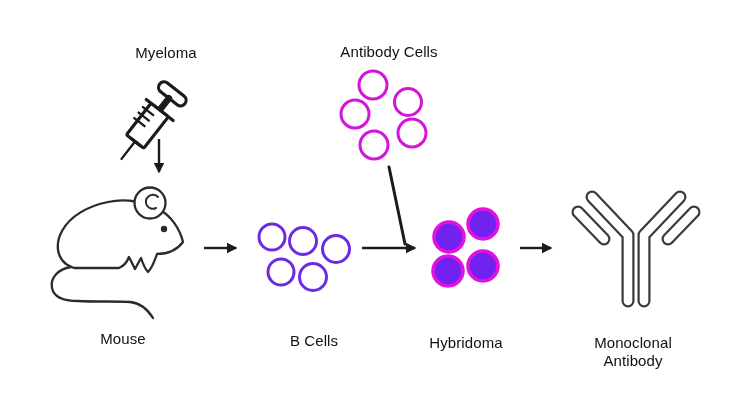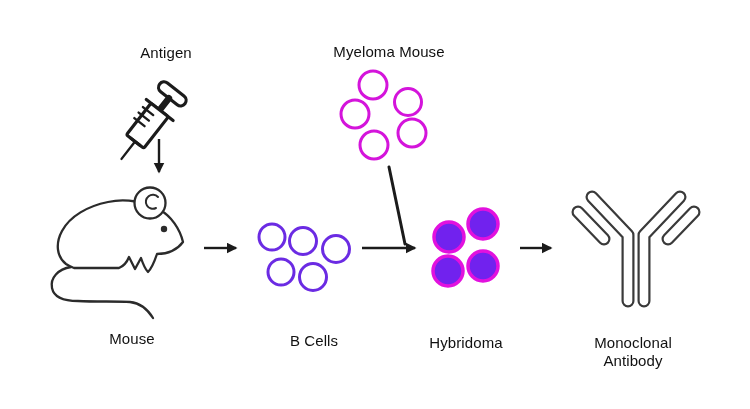--- a/index.html
+++ b/index.html
@@ -100,19 +100,19 @@
       </g>
       <g stroke="#FFFFFF" stroke-width="8.6">
         <path d="M 592,197 L 628,235 L 628,301"></path>
         <path d="M 680,197 L 644,235 L 644,301"></path>
         <path d="M 578,212 L 604,239"></path>
         <path d="M 694,212 L 668,239"></path>
       </g>
     </g>
   </svg>
 
-  <div class="lbl" style="left:166px;top:44px;">Antigen</div>
-  <div class="lbl" style="left:389px;top:43px;">Myeloma Mouse</div>
-  <div class="lbl" style="left:132px;top:330px;text-align:right;">Mouse</div>
+  <div class="lbl" style="left:166px;top:44px;">Myeloma</div>
+  <div class="lbl" style="left:389px;top:43px;">Antibody Cells</div>
+  <div class="lbl" style="left:123px;top:330px;text-align:right;">Mouse</div>
   <div class="lbl" style="left:314px;top:332px;">B Cells</div>
   <div class="lbl" style="left:466px;top:334px;">Hybridoma</div>
   <div class="lbl wrap" style="left:633px;top:334px;">Monoclonal Antibody</div>
 </div>
 
 </body></html>

